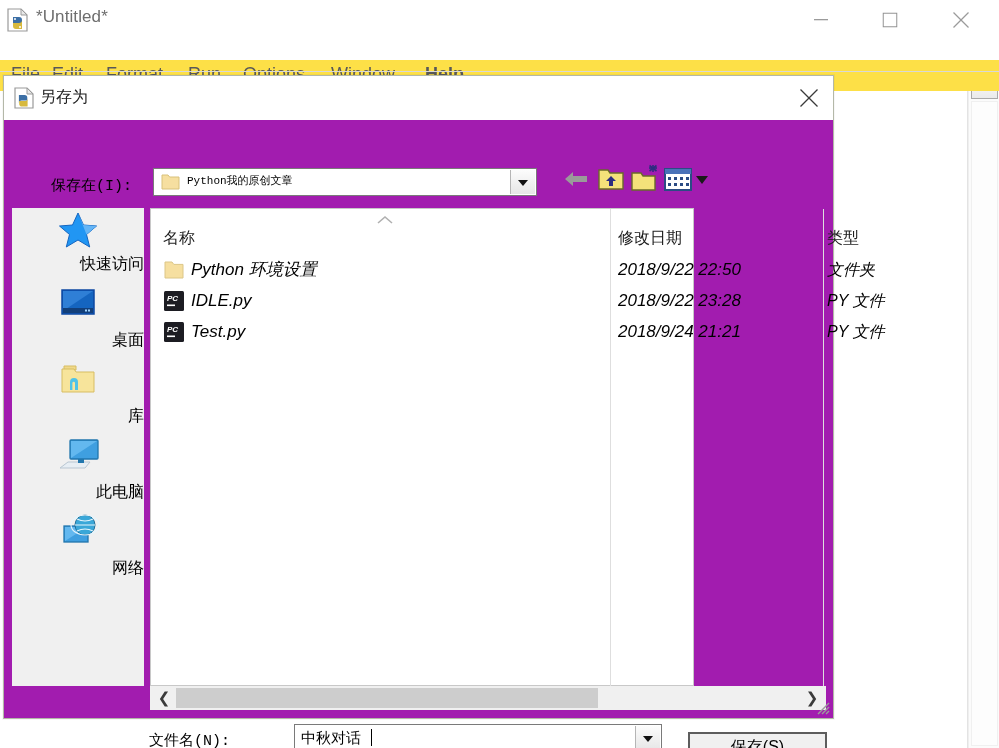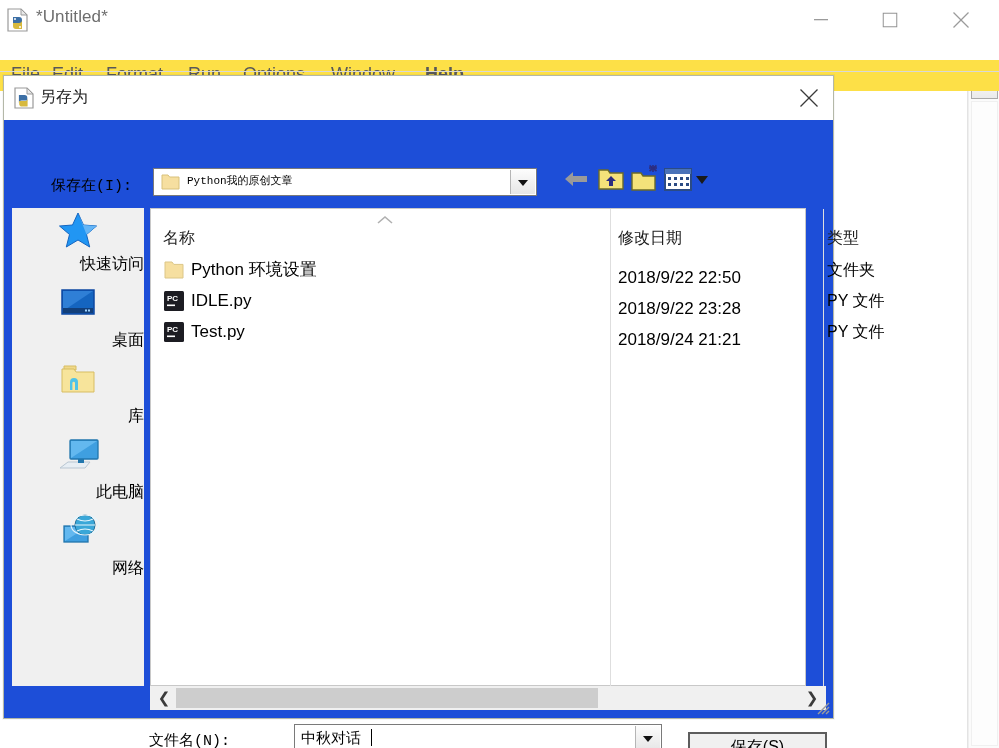--- a/index.html
+++ b/index.html
@@ -157,21 +157,21 @@
     left: 780px; top: 0;
     width: 49px; height: 44px;
     cursor: default;
   }
   #dlg-close svg { position: absolute; left: 50%; top: 50%; transform: translate(-50%,-50%); }
 
   #dlg-body {
     position: absolute;
     left: 0; top: 44px;
     width: 829px; height: 598px;
-    background: #1d4ed8;
+    background: #a21caf;
   }
 
   
   #lookin-label {
     position: absolute;
     left: 47px; top: 56px;
     font-family: "Liberation Mono", monospace;
     font-size: 15px;
     color: #000;
     white-space: nowrap;
@@ -245,21 +245,21 @@
     display: block;
     font-size: 16px;
     color: #000;
     white-space: nowrap;
   }
 
   
   #filelist-outer {
     position: absolute;
     left: 146px; top: 88px;
-    width: 656px; height: 478px;
+    width: 544px; height: 478px;
     background: #ffffff;
     border: 1px solid #c8c8c8;
     box-sizing: border-box;
   }
   #sort-chevron {
     position: absolute;
     left: 224px; top: 3px;
     width: 20px; height: 12px;
   }
   #col-headers {
@@ -283,21 +283,21 @@
     top: 0;
     width: 1px;
     height: 478px;
     background: #dedede;
   }
   #rows {
     position: absolute;
     left: 0; top: 46px;
     width: 674px;
   }
-  .frow { position: relative; height: 31px; cursor: default; }
+  .frow { position: relative; height: 31px; cursor: default; font-style: italic; }
   .fname {
     position: absolute;
     left: 12px; top: 0;
     height: 31px; line-height: 29px;
     font-size: 17px;
     color: #000;
     white-space: nowrap;
   }
   .ficon {
     position: absolute;
@@ -305,21 +305,20 @@
     width: 22px; height: 22px;
   }
   .fname-with-icon { left: 40px; }
   .fdate {
     position: absolute;
     left: 467px; top: 0;
     height: 31px; line-height: 29px;
     font-size: 17px;
     color: #000;
     white-space: nowrap;
-    margin-top: 8px;
   }
   .ftype {
     position: absolute;
     left: 676px; top: 0;
     height: 31px; line-height: 29px;
     font-size: 16px;
     color: #000;
     white-space: nowrap;
   }
 

